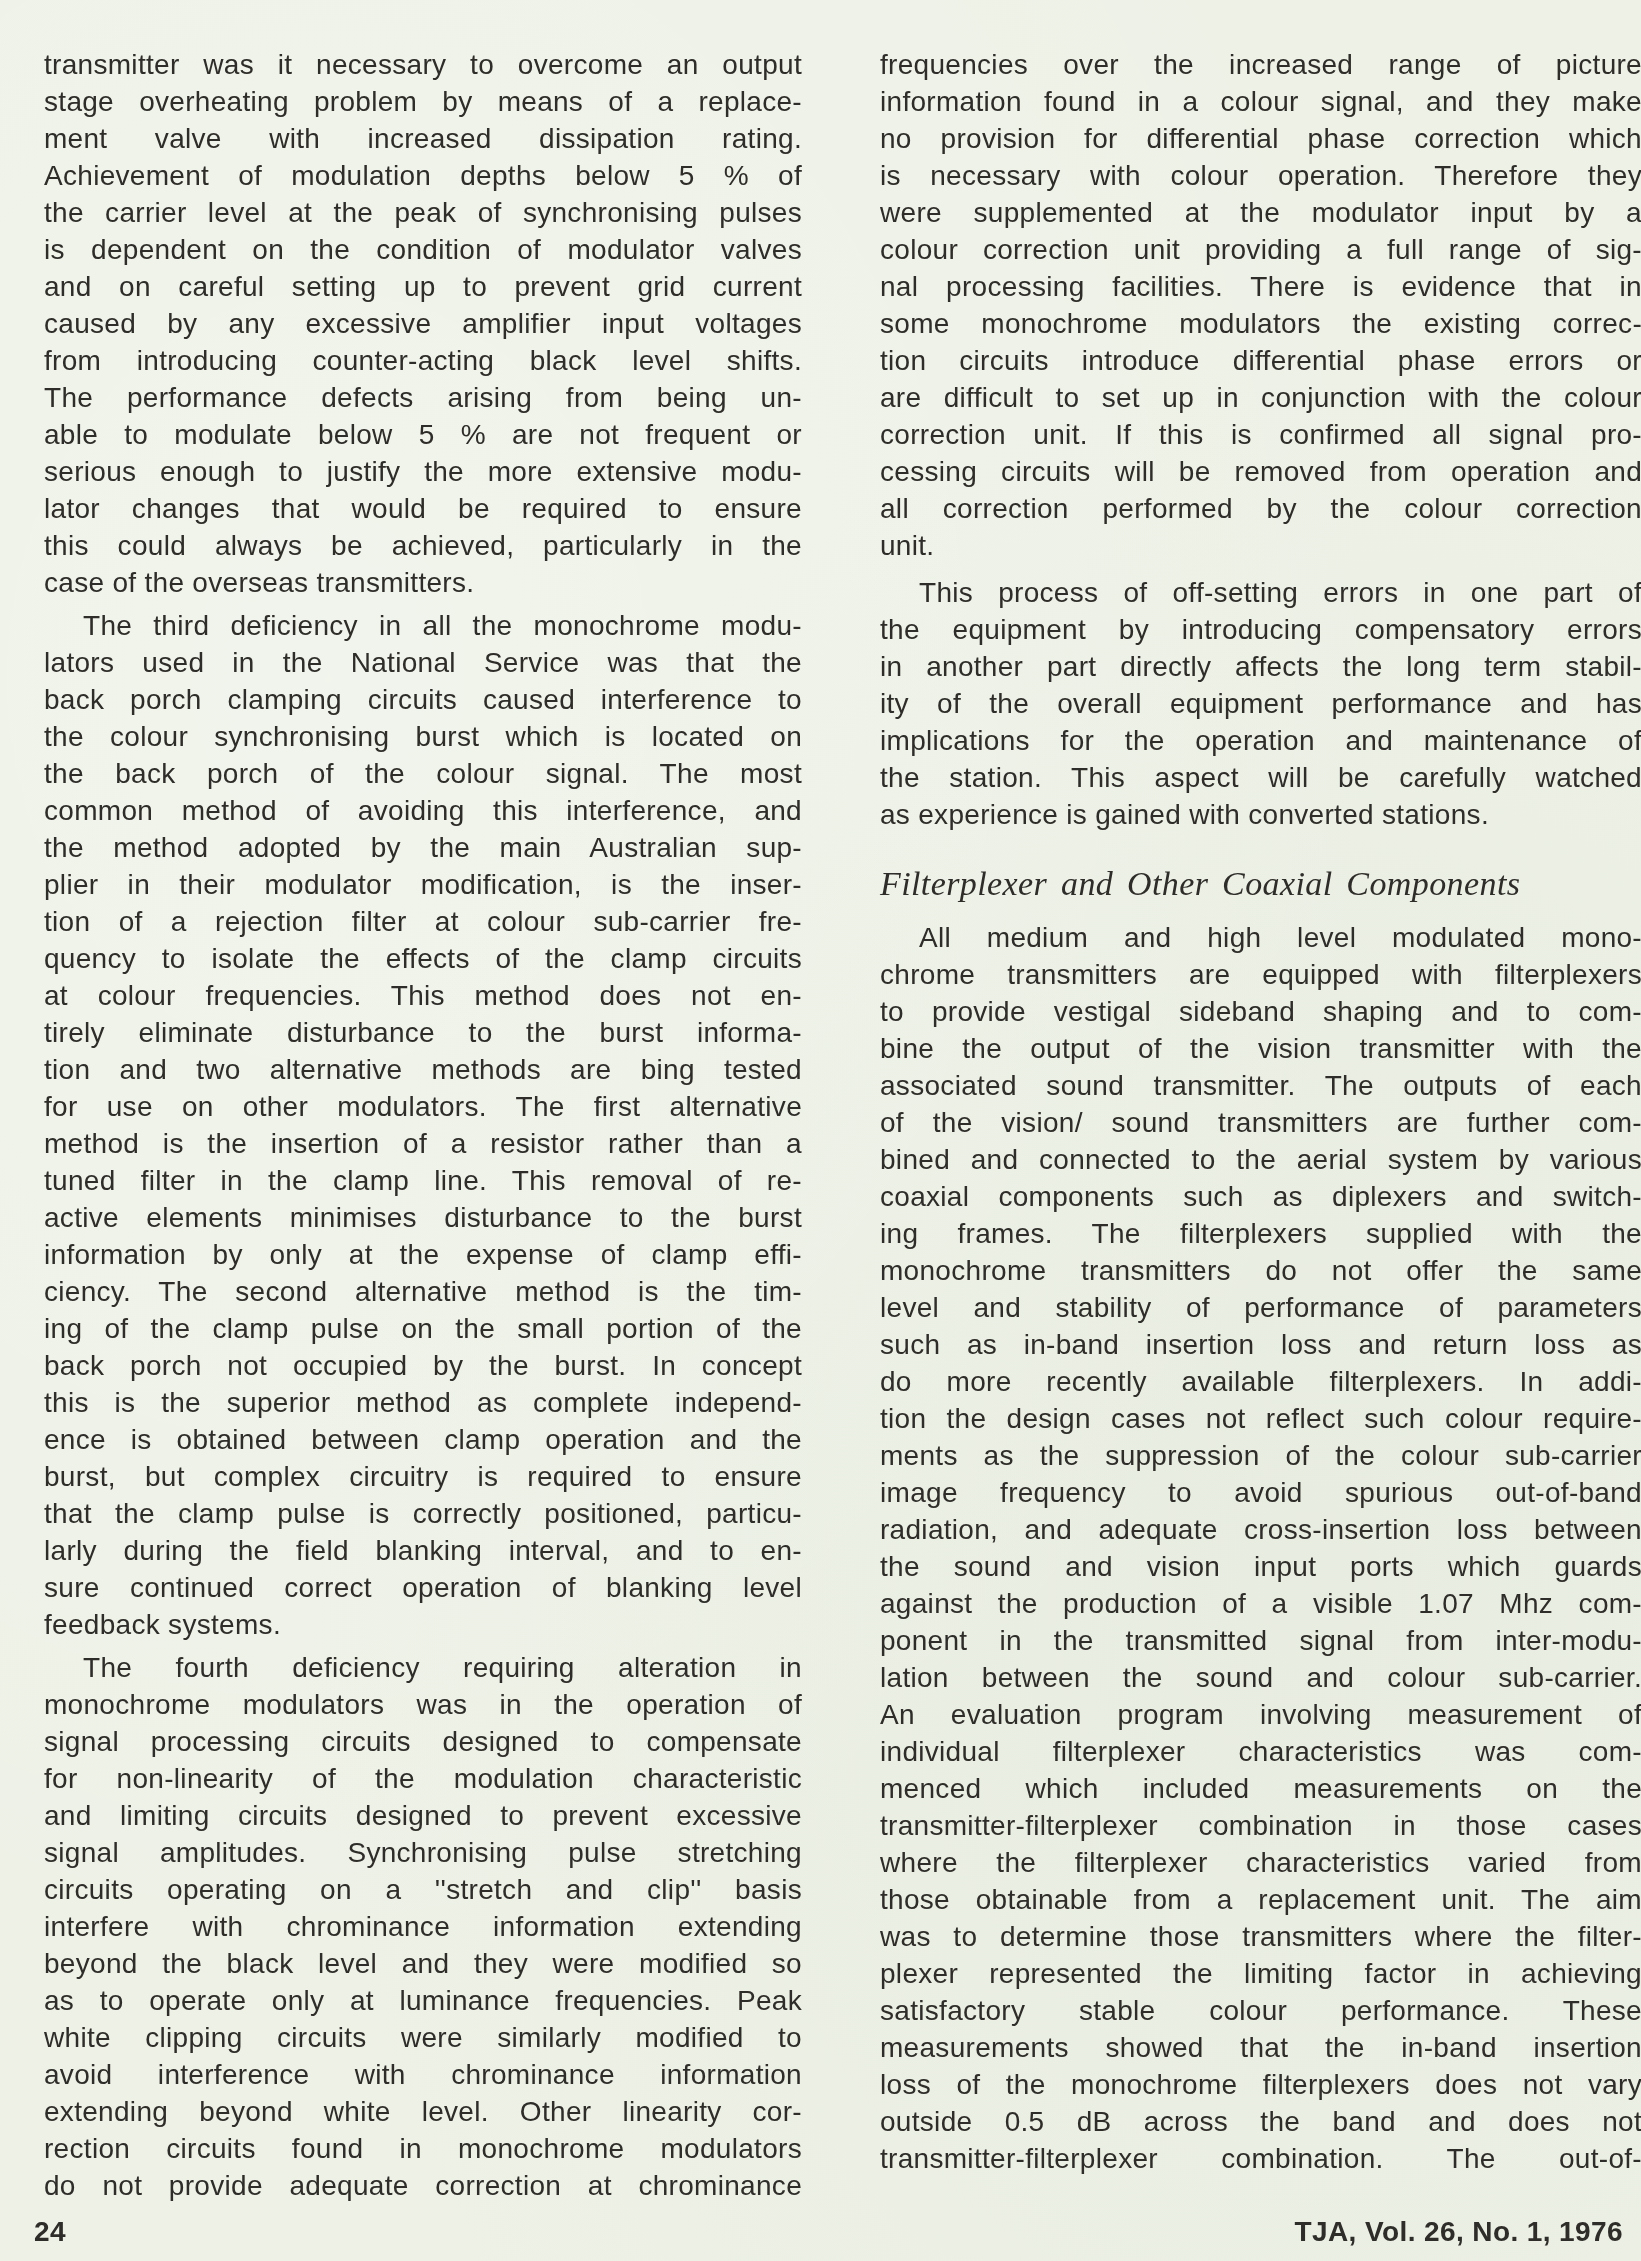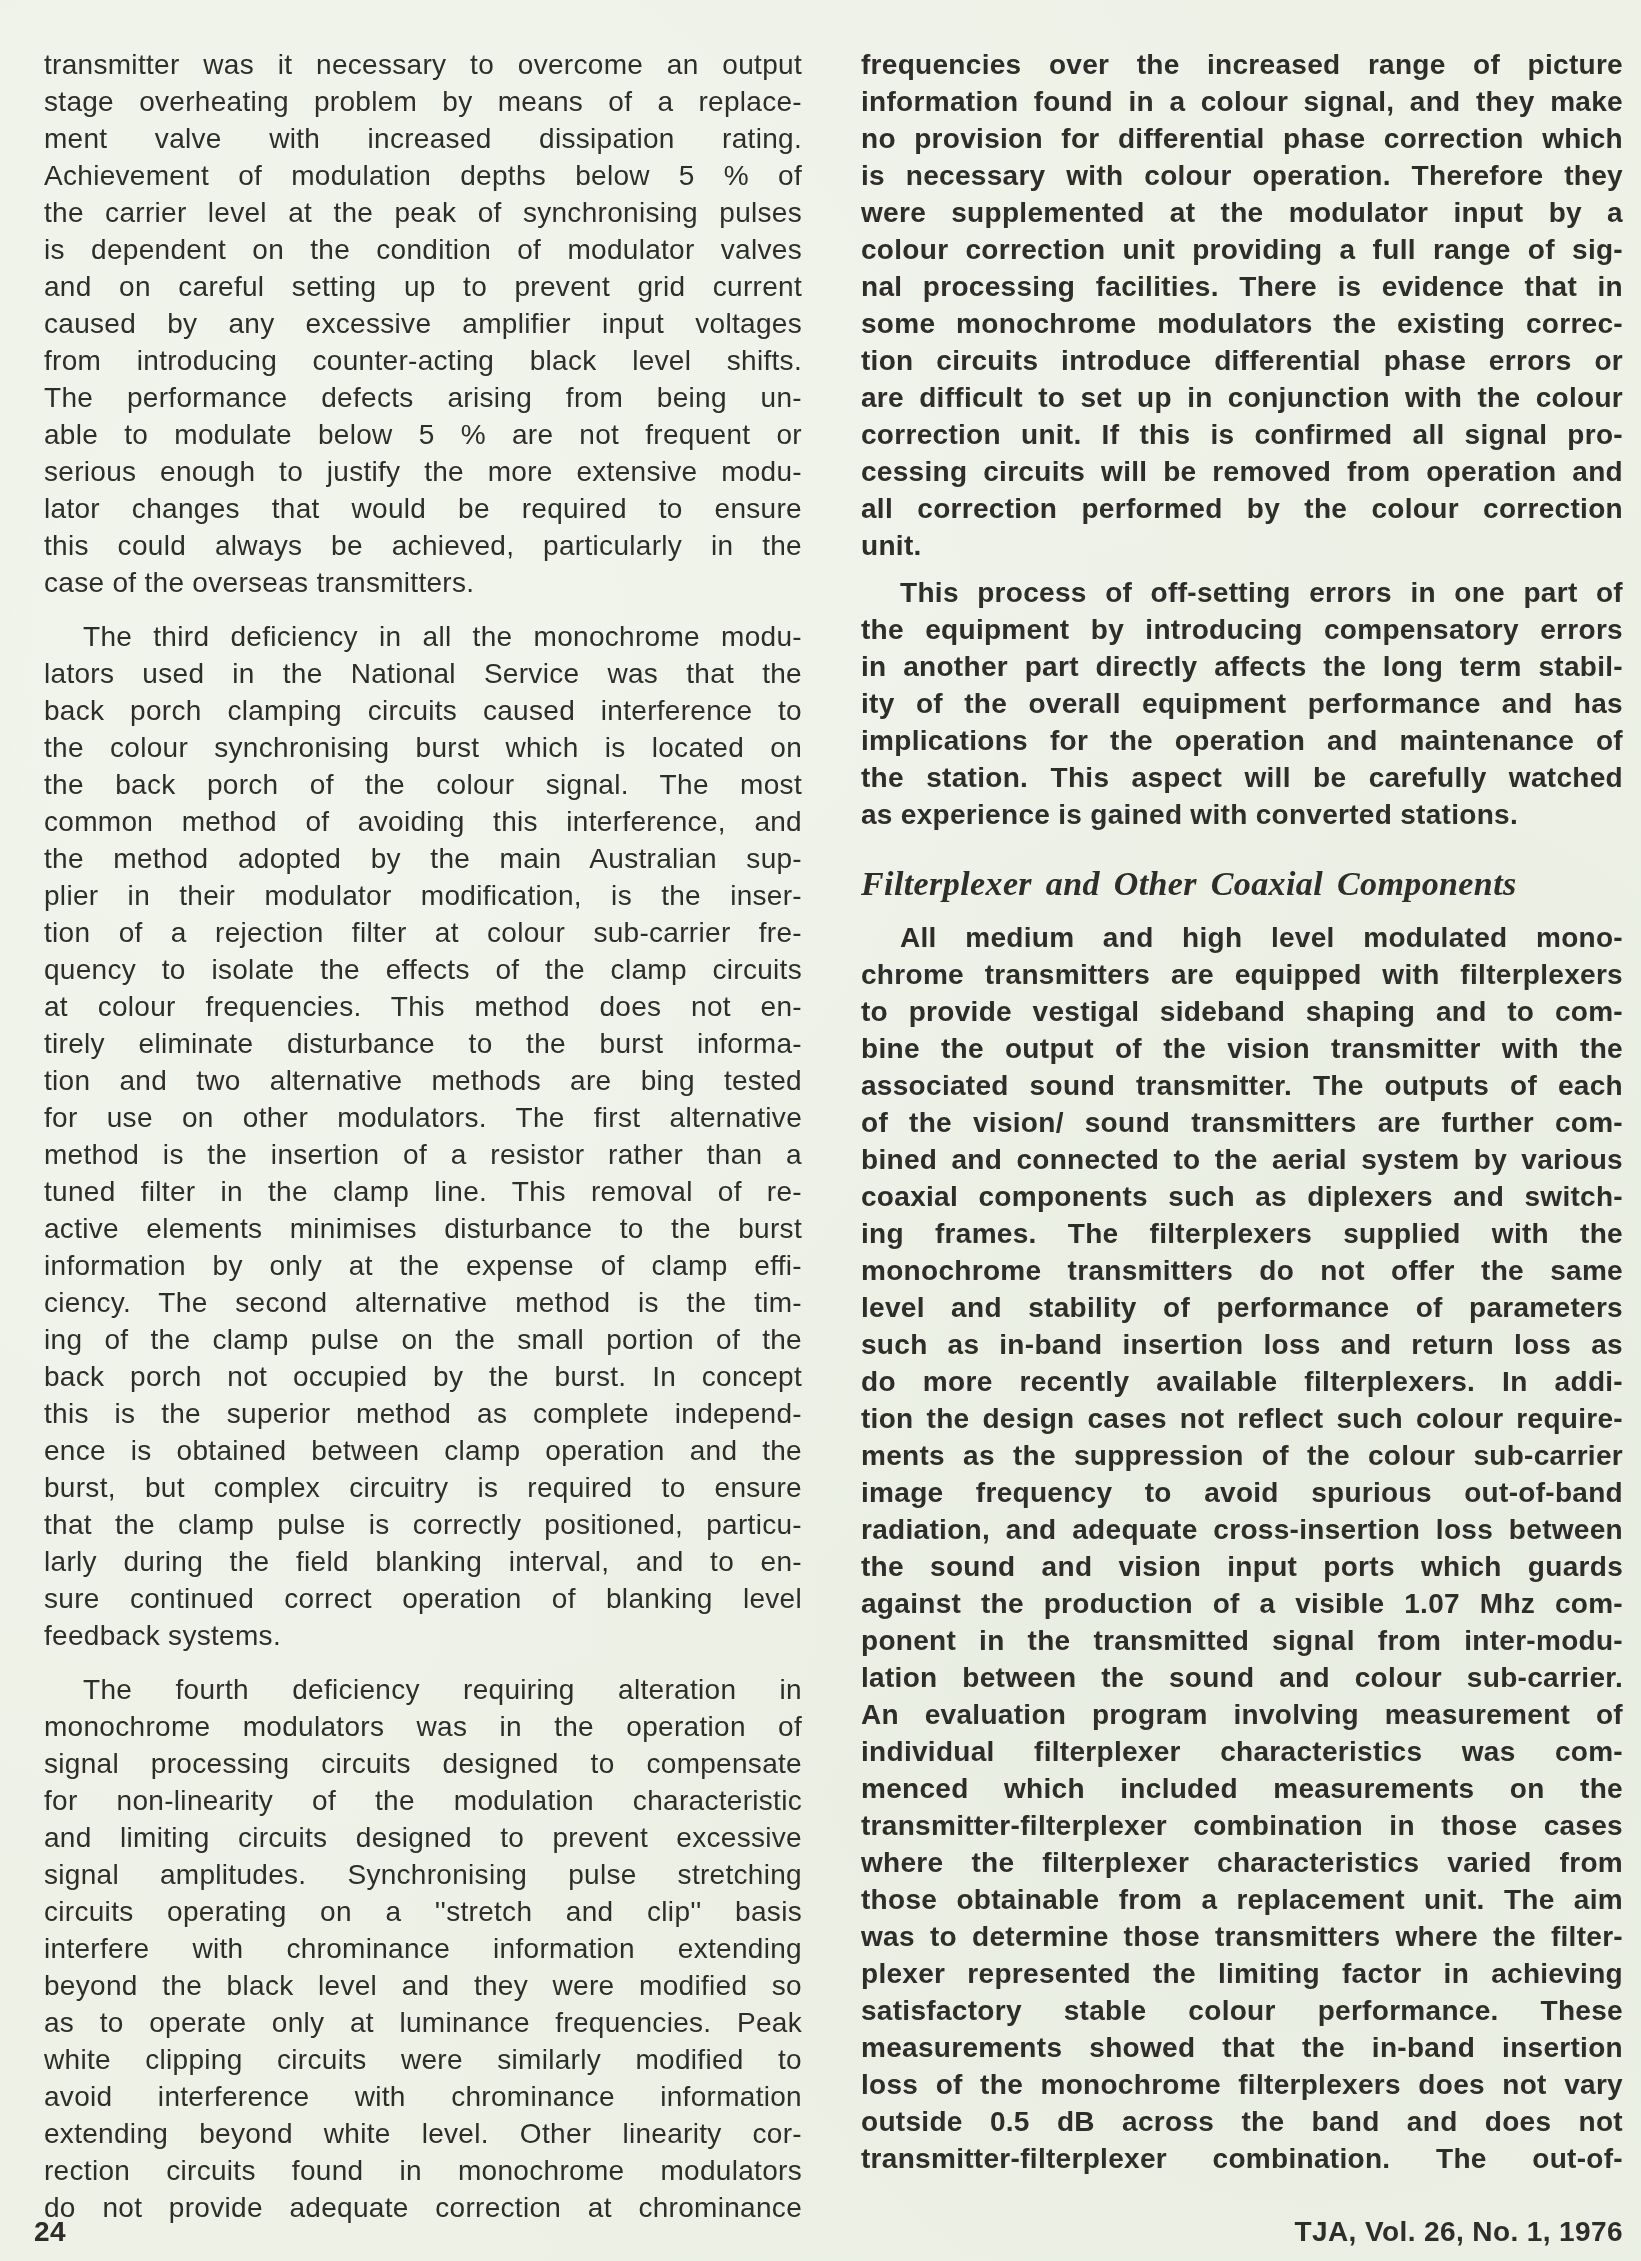--- a/index.html
+++ b/index.html
@@ -25,24 +25,24 @@
       #edf1e6;
   }
   .col {
     position: absolute;
     top: 46px;
     font-size: 28px;
     line-height: 37px;
     letter-spacing: 0.3px;
   }
   .col.left  { left: 44px;  width: 758px; }
-  .col.right { left: 861px; width: 762px; font-weight: bold; }
+  .col.right { left: 880px; width: 762px; }
 
   .para { margin: 0; }
-  .col.left  .para + .para { margin-top: 17px; }
+  .col.left  .para + .para { margin-top: 6px; }
   .col.right .para + .para { margin-top: 10px; }
 
   .line {
     text-align: justify;
     text-align-last: justify;
     white-space: normal;
   }
   .line.last { text-align-last: left; }
   .para.indent .line:first-child { text-indent: 39px; }
 

